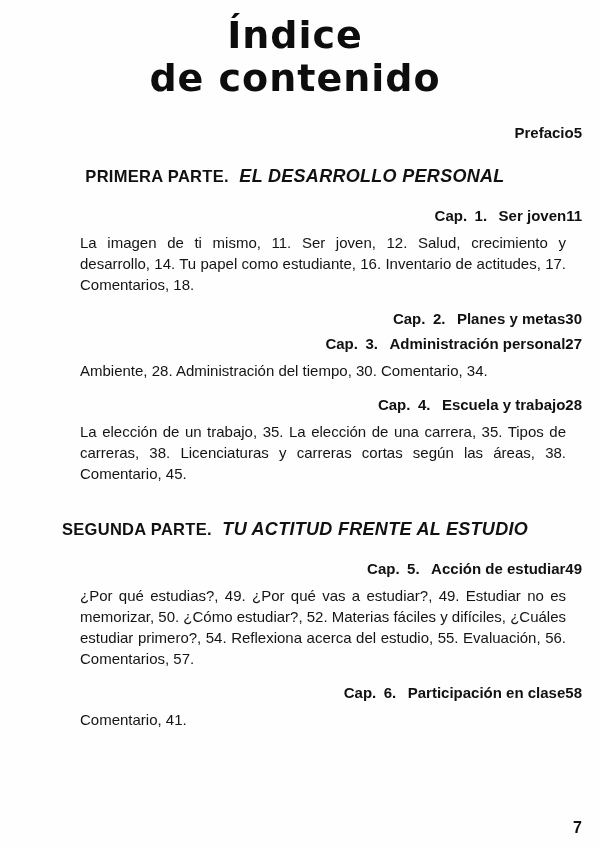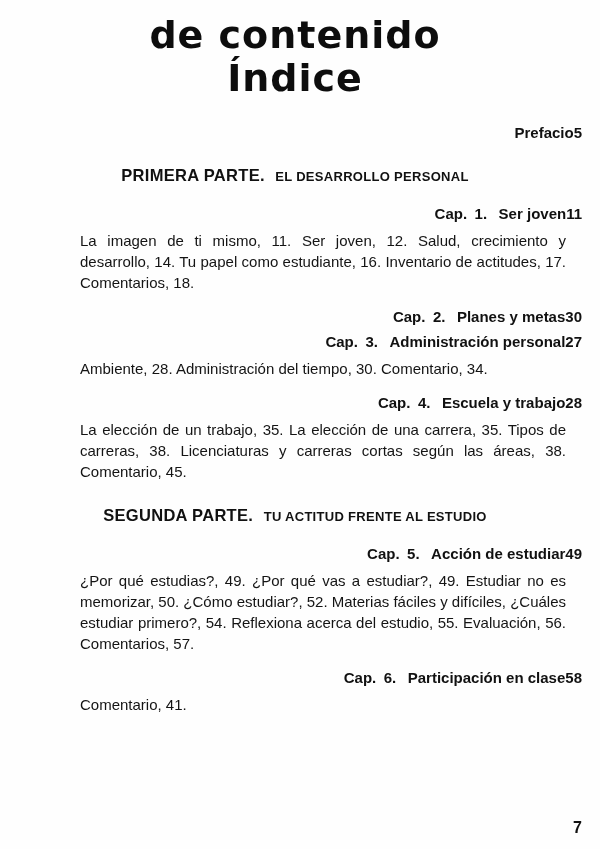--- a/index.html
+++ b/index.html
@@ -53,25 +53,26 @@
     white-space: nowrap;
   }
   .part-name {
     font-weight: 700;
     font-size: 16.5px;
     letter-spacing: 0.3px;
     text-align: center;
   }
   .part-sub {
     font-weight: 700;
-    font-size: 13px;
+    font-size: 18px;
     letter-spacing: 0.3px;
     margin-left: 6px;
+    font-style: italic;
   }
-  .part-heading.second { margin-top: 24px; }
+  .part-heading.second { margin-top: 35px; }
 
   .chapter { margin-bottom: 4px; }
 
   .chap-row {
     font-weight: 700;
     font-size: 15px;
     margin-bottom: 8px;
   }
   .cap { display: inline-block; width: 40px; }
   .num { display: inline-block; width: 24px; }
@@ -91,22 +92,22 @@
     font-weight: 700;
     font-size: 16px;
   }
 </style>
 </head>
 <body>
 
 <div class="page">
 
   <h1 class="title">
+    <span>Índice</span>
     <span>de contenido</span>
-    <span>Índice</span>
   </h1>
 
   <div class="row prefacio">
     <span>Prefacio</span>
     <span class="pg">5</span>
   </div>
 
   <div class="part-heading">
     <span class="part-name">PRIMERA PARTE.</span>
     <span class="part-sub">EL DESARROLLO PERSONAL</span>

